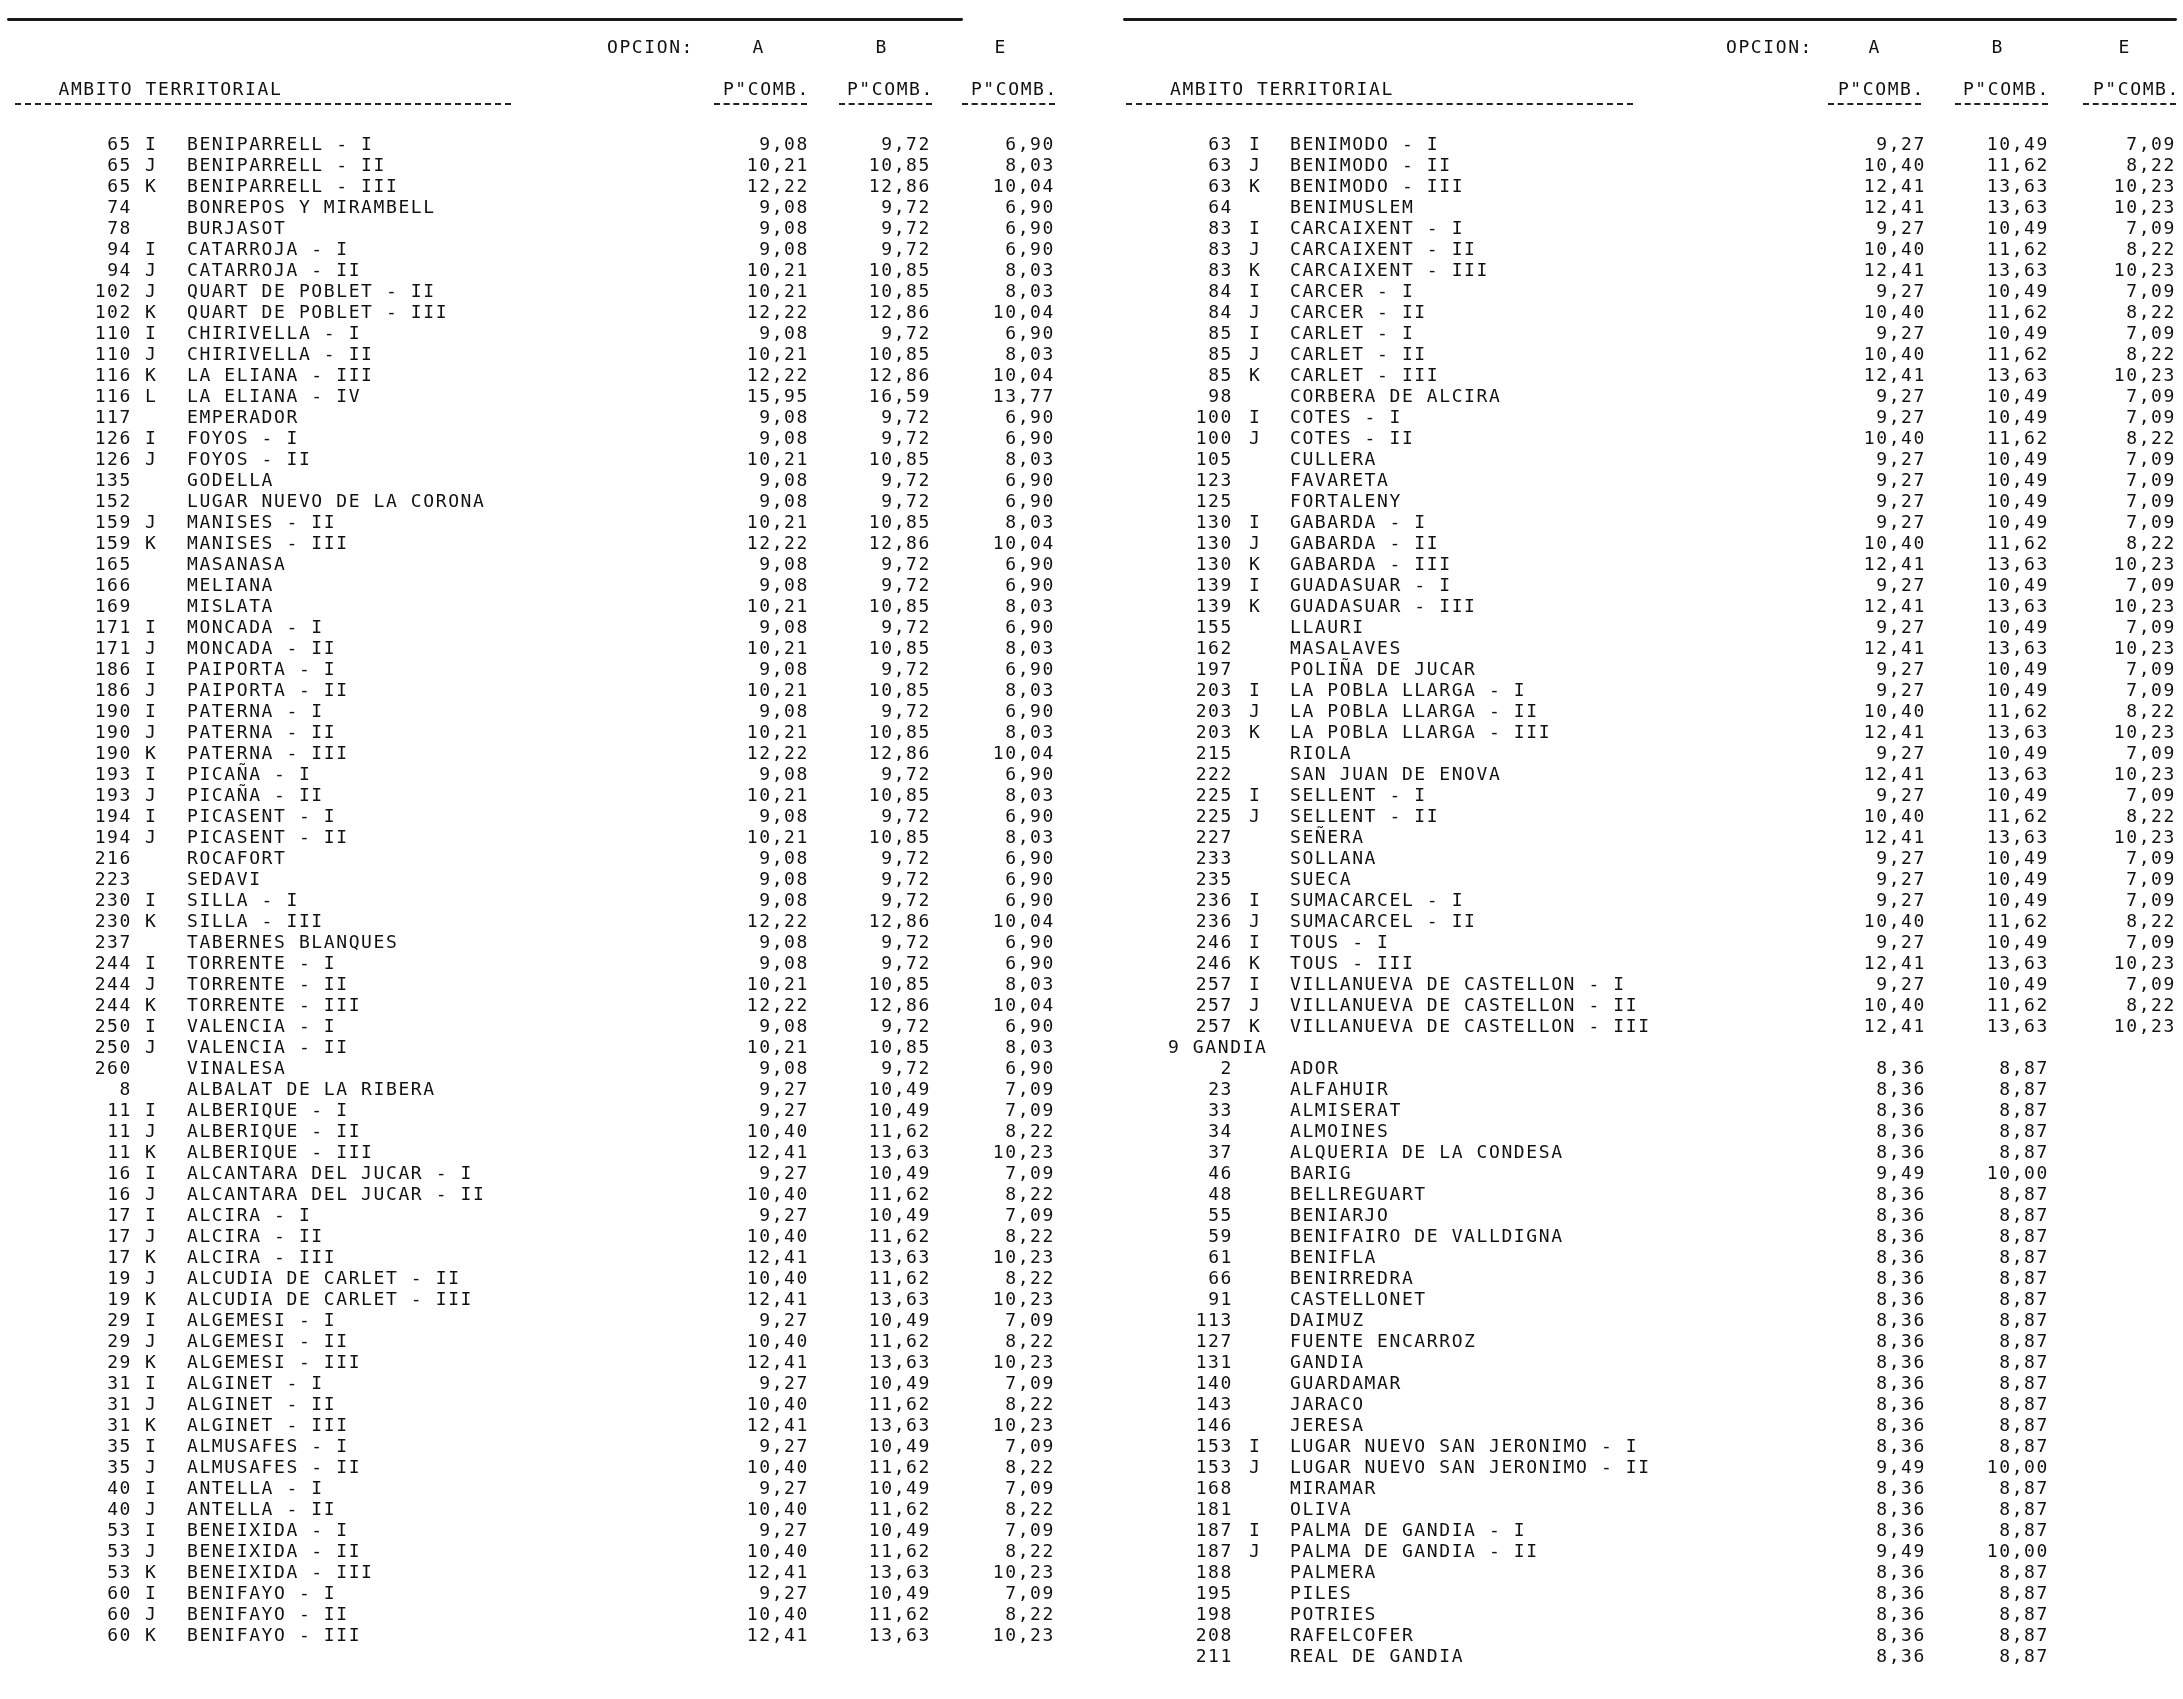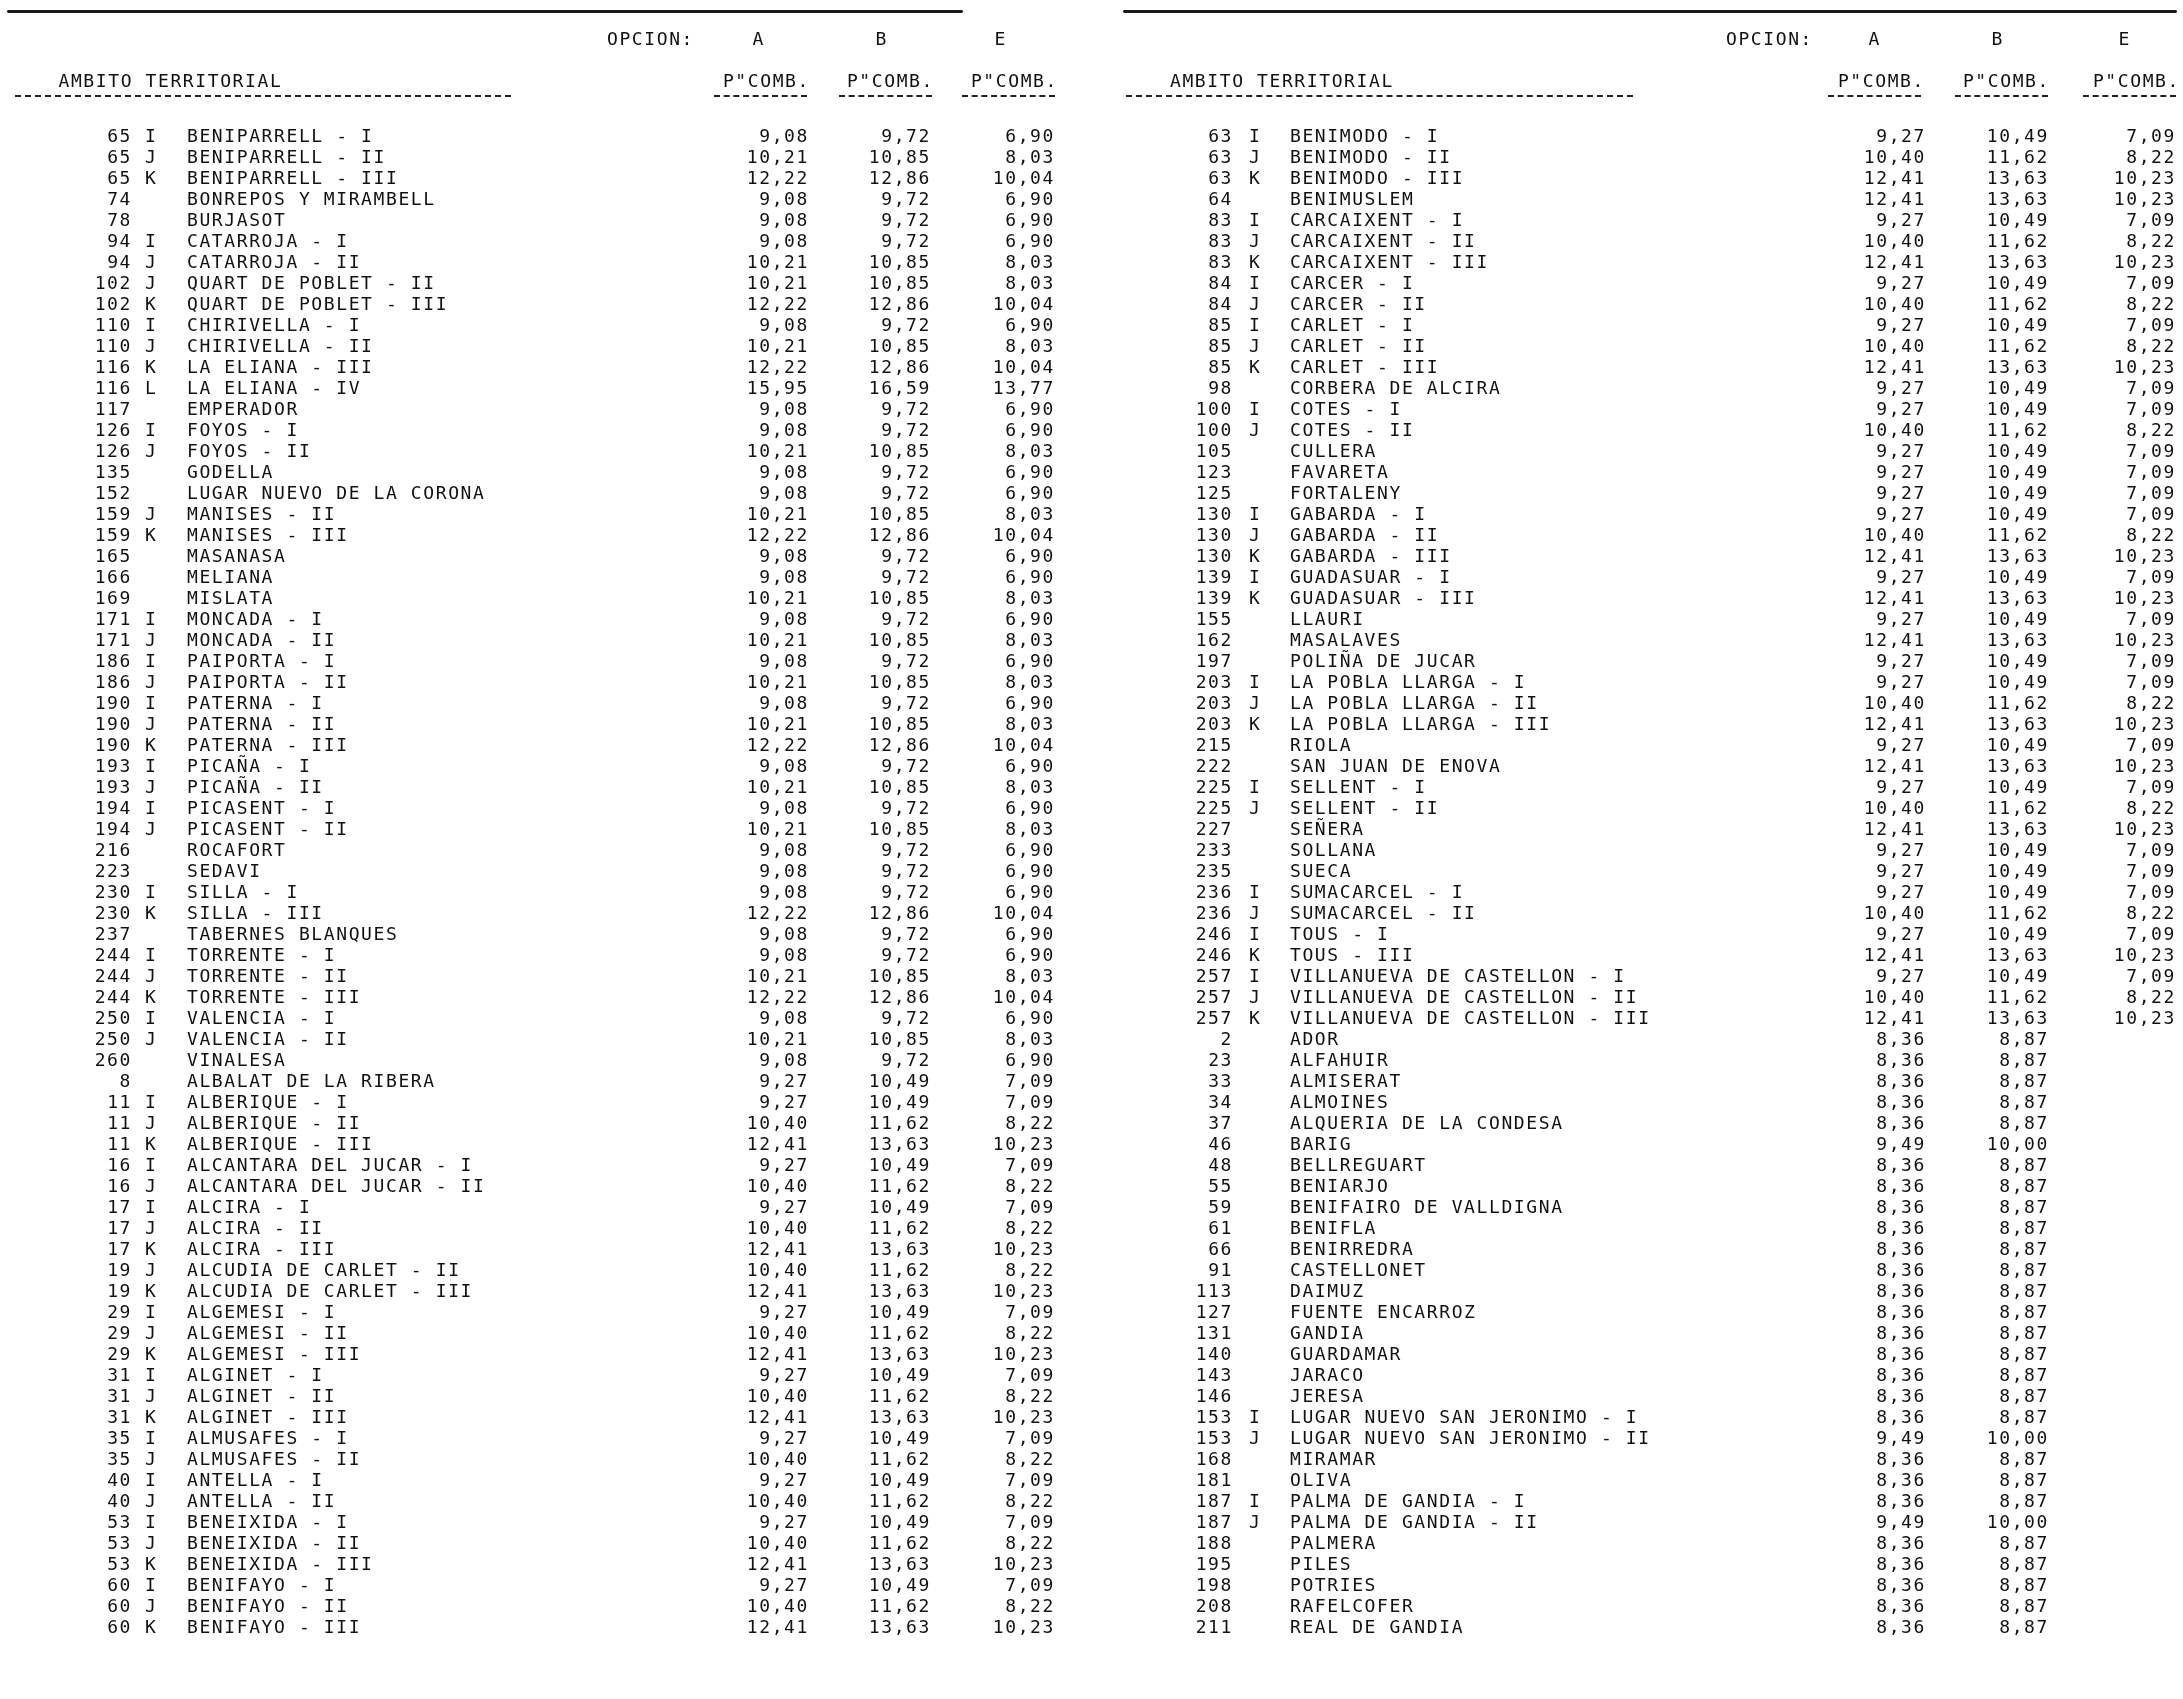--- a/index.html
+++ b/index.html
@@ -2,21 +2,21 @@
 <html style="font-size:11.6px"><head>
 <meta charset="utf-8">
 <style>
   html, body { margin: 0; padding: 0; background: #ffffff; }
   body {
     width: 2183px; height: 1699px; position: relative; overflow: hidden;
     font-family: "DejaVu Sans Mono", "Liberation Mono", monospace;
     color: #111111;
   }
   .page-col {
-    position: absolute; top: 0; height: 1334px;
+    position: absolute; top: 8px; height: 1334px;
   }
   #col-left { left: 0; width: 1072px; }
   #col-right { left: 1116px; width: 1067px; }
 
   .top-rule {
     position: absolute; top: 10px; height: 2.9px; background: #1a1a1a;
     border-radius: 1.4px;
   }
   #col-left .top-rule { left: 7.2px; width: 956px; }
   #col-right .top-rule { left: 7.2px; width: 1054px; }
@@ -232,20 +232,21 @@
       <div class="row"><span class="code">227</span><span class="sub"></span><span class="name">SEÑERA</span><span class="v v-a">12,41</span><span class="v v-b">13,63</span><span class="v v-e">10,23</span></div>
       <div class="row"><span class="code">233</span><span class="sub"></span><span class="name">SOLLANA</span><span class="v v-a">9,27</span><span class="v v-b">10,49</span><span class="v v-e">7,09</span></div>
       <div class="row"><span class="code">235</span><span class="sub"></span><span class="name">SUECA</span><span class="v v-a">9,27</span><span class="v v-b">10,49</span><span class="v v-e">7,09</span></div>
       <div class="row"><span class="code">236</span><span class="sub">I</span><span class="name">SUMACARCEL - I</span><span class="v v-a">9,27</span><span class="v v-b">10,49</span><span class="v v-e">7,09</span></div>
       <div class="row"><span class="code">236</span><span class="sub">J</span><span class="name">SUMACARCEL - II</span><span class="v v-a">10,40</span><span class="v v-b">11,62</span><span class="v v-e">8,22</span></div>
       <div class="row"><span class="code">246</span><span class="sub">I</span><span class="name">TOUS - I</span><span class="v v-a">9,27</span><span class="v v-b">10,49</span><span class="v v-e">7,09</span></div>
       <div class="row"><span class="code">246</span><span class="sub">K</span><span class="name">TOUS - III</span><span class="v v-a">12,41</span><span class="v v-b">13,63</span><span class="v v-e">10,23</span></div>
       <div class="row"><span class="code">257</span><span class="sub">I</span><span class="name">VILLANUEVA DE CASTELLON - I</span><span class="v v-a">9,27</span><span class="v v-b">10,49</span><span class="v v-e">7,09</span></div>
       <div class="row"><span class="code">257</span><span class="sub">J</span><span class="name">VILLANUEVA DE CASTELLON - II</span><span class="v v-a">10,40</span><span class="v v-b">11,62</span><span class="v v-e">8,22</span></div>
       <div class="row"><span class="code">257</span><span class="sub">K</span><span class="name">VILLANUEVA DE CASTELLON - III</span><span class="v v-a">12,41</span><span class="v v-b">13,63</span><span class="v v-e">10,23</span></div>
+      <div class="row section"><span class="secname">9 GANDIA</span></div>
       <div class="row"><span class="code">2</span><span class="sub"></span><span class="name">ADOR</span><span class="v v-a">8,36</span><span class="v v-b">8,87</span><span class="v v-e"></span></div>
       <div class="row"><span class="code">23</span><span class="sub"></span><span class="name">ALFAHUIR</span><span class="v v-a">8,36</span><span class="v v-b">8,87</span><span class="v v-e"></span></div>
       <div class="row"><span class="code">33</span><span class="sub"></span><span class="name">ALMISERAT</span><span class="v v-a">8,36</span><span class="v v-b">8,87</span><span class="v v-e"></span></div>
       <div class="row"><span class="code">34</span><span class="sub"></span><span class="name">ALMOINES</span><span class="v v-a">8,36</span><span class="v v-b">8,87</span><span class="v v-e"></span></div>
       <div class="row"><span class="code">37</span><span class="sub"></span><span class="name">ALQUERIA DE LA CONDESA</span><span class="v v-a">8,36</span><span class="v v-b">8,87</span><span class="v v-e"></span></div>
       <div class="row"><span class="code">46</span><span class="sub"></span><span class="name">BARIG</span><span class="v v-a">9,49</span><span class="v v-b">10,00</span><span class="v v-e"></span></div>
       <div class="row"><span class="code">48</span><span class="sub"></span><span class="name">BELLREGUART</span><span class="v v-a">8,36</span><span class="v v-b">8,87</span><span class="v v-e"></span></div>
       <div class="row"><span class="code">55</span><span class="sub"></span><span class="name">BENIARJO</span><span class="v v-a">8,36</span><span class="v v-b">8,87</span><span class="v v-e"></span></div>
       <div class="row"><span class="code">59</span><span class="sub"></span><span class="name">BENIFAIRO DE VALLDIGNA</span><span class="v v-a">8,36</span><span class="v v-b">8,87</span><span class="v v-e"></span></div>
       <div class="row"><span class="code">61</span><span class="sub"></span><span class="name">BENIFLA</span><span class="v v-a">8,36</span><span class="v v-b">8,87</span><span class="v v-e"></span></div>

